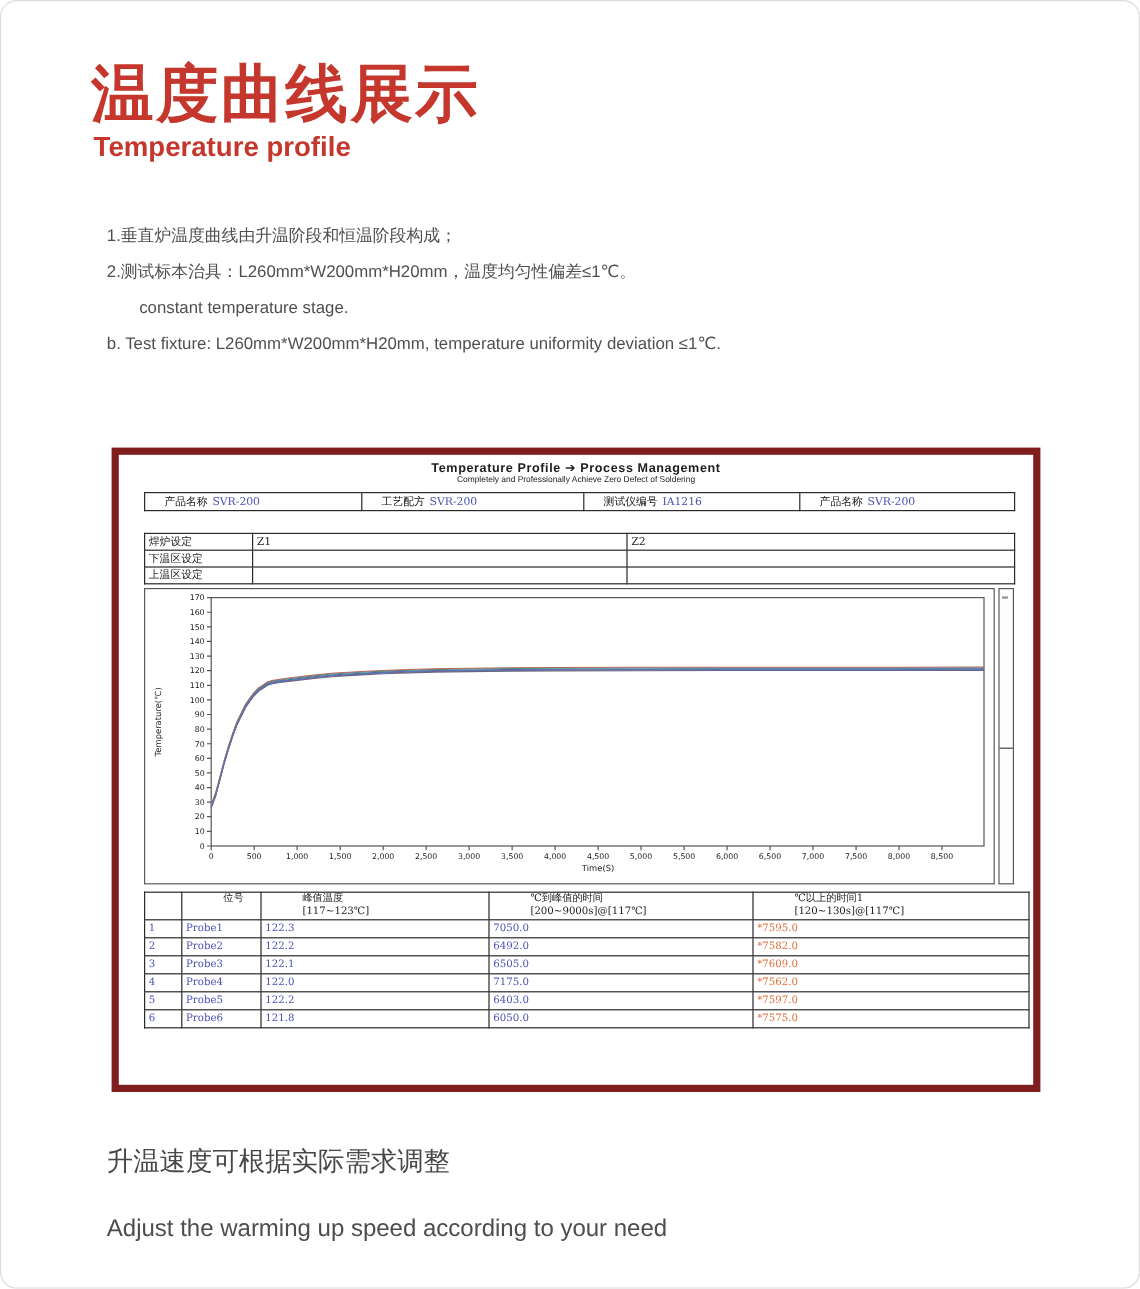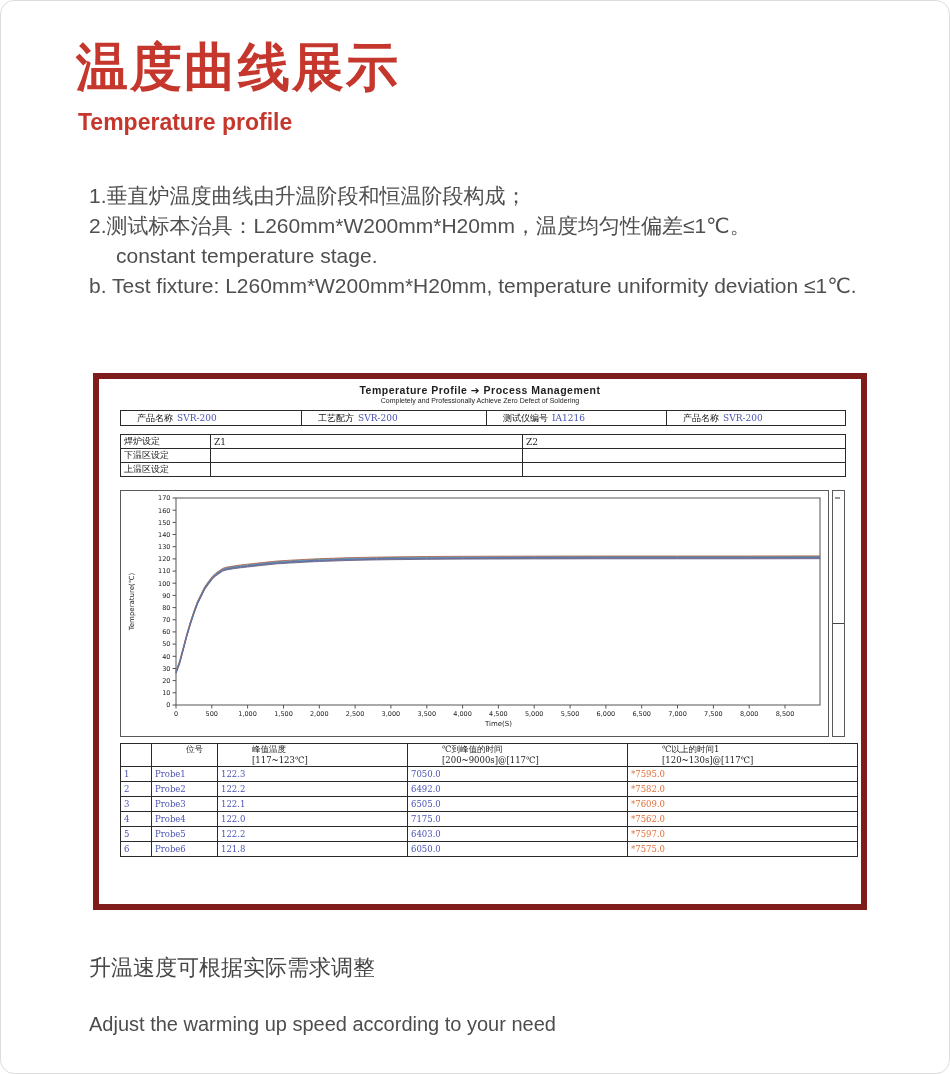--- a/index.html
+++ b/index.html
@@ -3,50 +3,50 @@
 <meta charset="utf-8">
 <style>
   html,body{margin:0;padding:0;background:#fff;}
   .page{
     position:relative;width:948px;height:1072px;background:#ffffff;
     border:1px solid #dcdcdc;border-radius:14px;overflow:hidden;
     font-family:"Liberation Sans","DejaVu Sans",sans-serif;
   }
   
   .title-cn{
-    position:absolute;left:75px;top:32px;margin:0;
+    position:absolute;left:75px;top:43px;margin:0;
     font-family:Liberation Mono, monospace;
     font-size:52px;font-weight:bold;letter-spacing:2px;
   }
   .title-en{
     position:absolute;left:77px;top:108px;margin:0;
     font-size:23px;font-weight:bold;
   }
   
   .intro{position:absolute;left:88px;top:180px;width:800px;
-    font-size:21px;line-height:30px;color:#4f4f4f;}
+    font-size:14px;line-height:30px;color:#4f4f4f;}
   .intro .indent{padding-left:27px;}
   
   .footer{position:absolute;left:88px;top:950px;color:#474747;}
   .footer .cn{font-size:22px;line-height:34px;}
   .footer .en{font-size:20px;line-height:36px;color:#4d4d4d;margin-top:21px;}
   
   .report{
     position:absolute;left:92px;top:372px;width:762px;height:525px;
     border:6px solid #7f1d1d;background:#fff;color:#1d1d1d;
   }
   .report-head{position:absolute;left:0;top:5px;width:100%;text-align:center;}
   .report-title{font-size:10.5px;font-weight:bold;letter-spacing:.5px;}
   .report-subtitle{font-size:7px;color:#222;margin-top:1px;}
   table{border-collapse:collapse;table-layout:fixed;}
   td,th{border:1px solid #2a2a2a;padding:0 3px;overflow:hidden;white-space:nowrap;
     font-family:"DejaVu Serif","Liberation Serif",serif;}
   .info-table{position:absolute;left:21px;top:31px;width:725px;font-size:9px;}
   .info-table td{height:14px;padding-left:16px;}
-  .settings-table{position:absolute;left:21px;top:55px;width:725px;font-size:9px;}
+  .settings-table{position:absolute;left:21px;top:65px;width:725px;font-size:9px;}
   .settings-table td{height:13px;}
   .lbl{color:#111;margin-right:4px;}
   .val{color:#4a52b4;}
   
   .chart-panel{position:absolute;left:21px;top:111px;width:707px;height:245px;
     border:1px solid #5a5a5a;background:#fff;}
   .chart-scrollbar{position:absolute;left:733px;top:111px;width:11px;height:245px;
     border:1px solid #5a5a5a;background:#fdfdfd;}
   .chart-scrollbar .divider{position:absolute;left:0;top:54%;width:100%;height:0;
     border-top:1px solid #444;}

